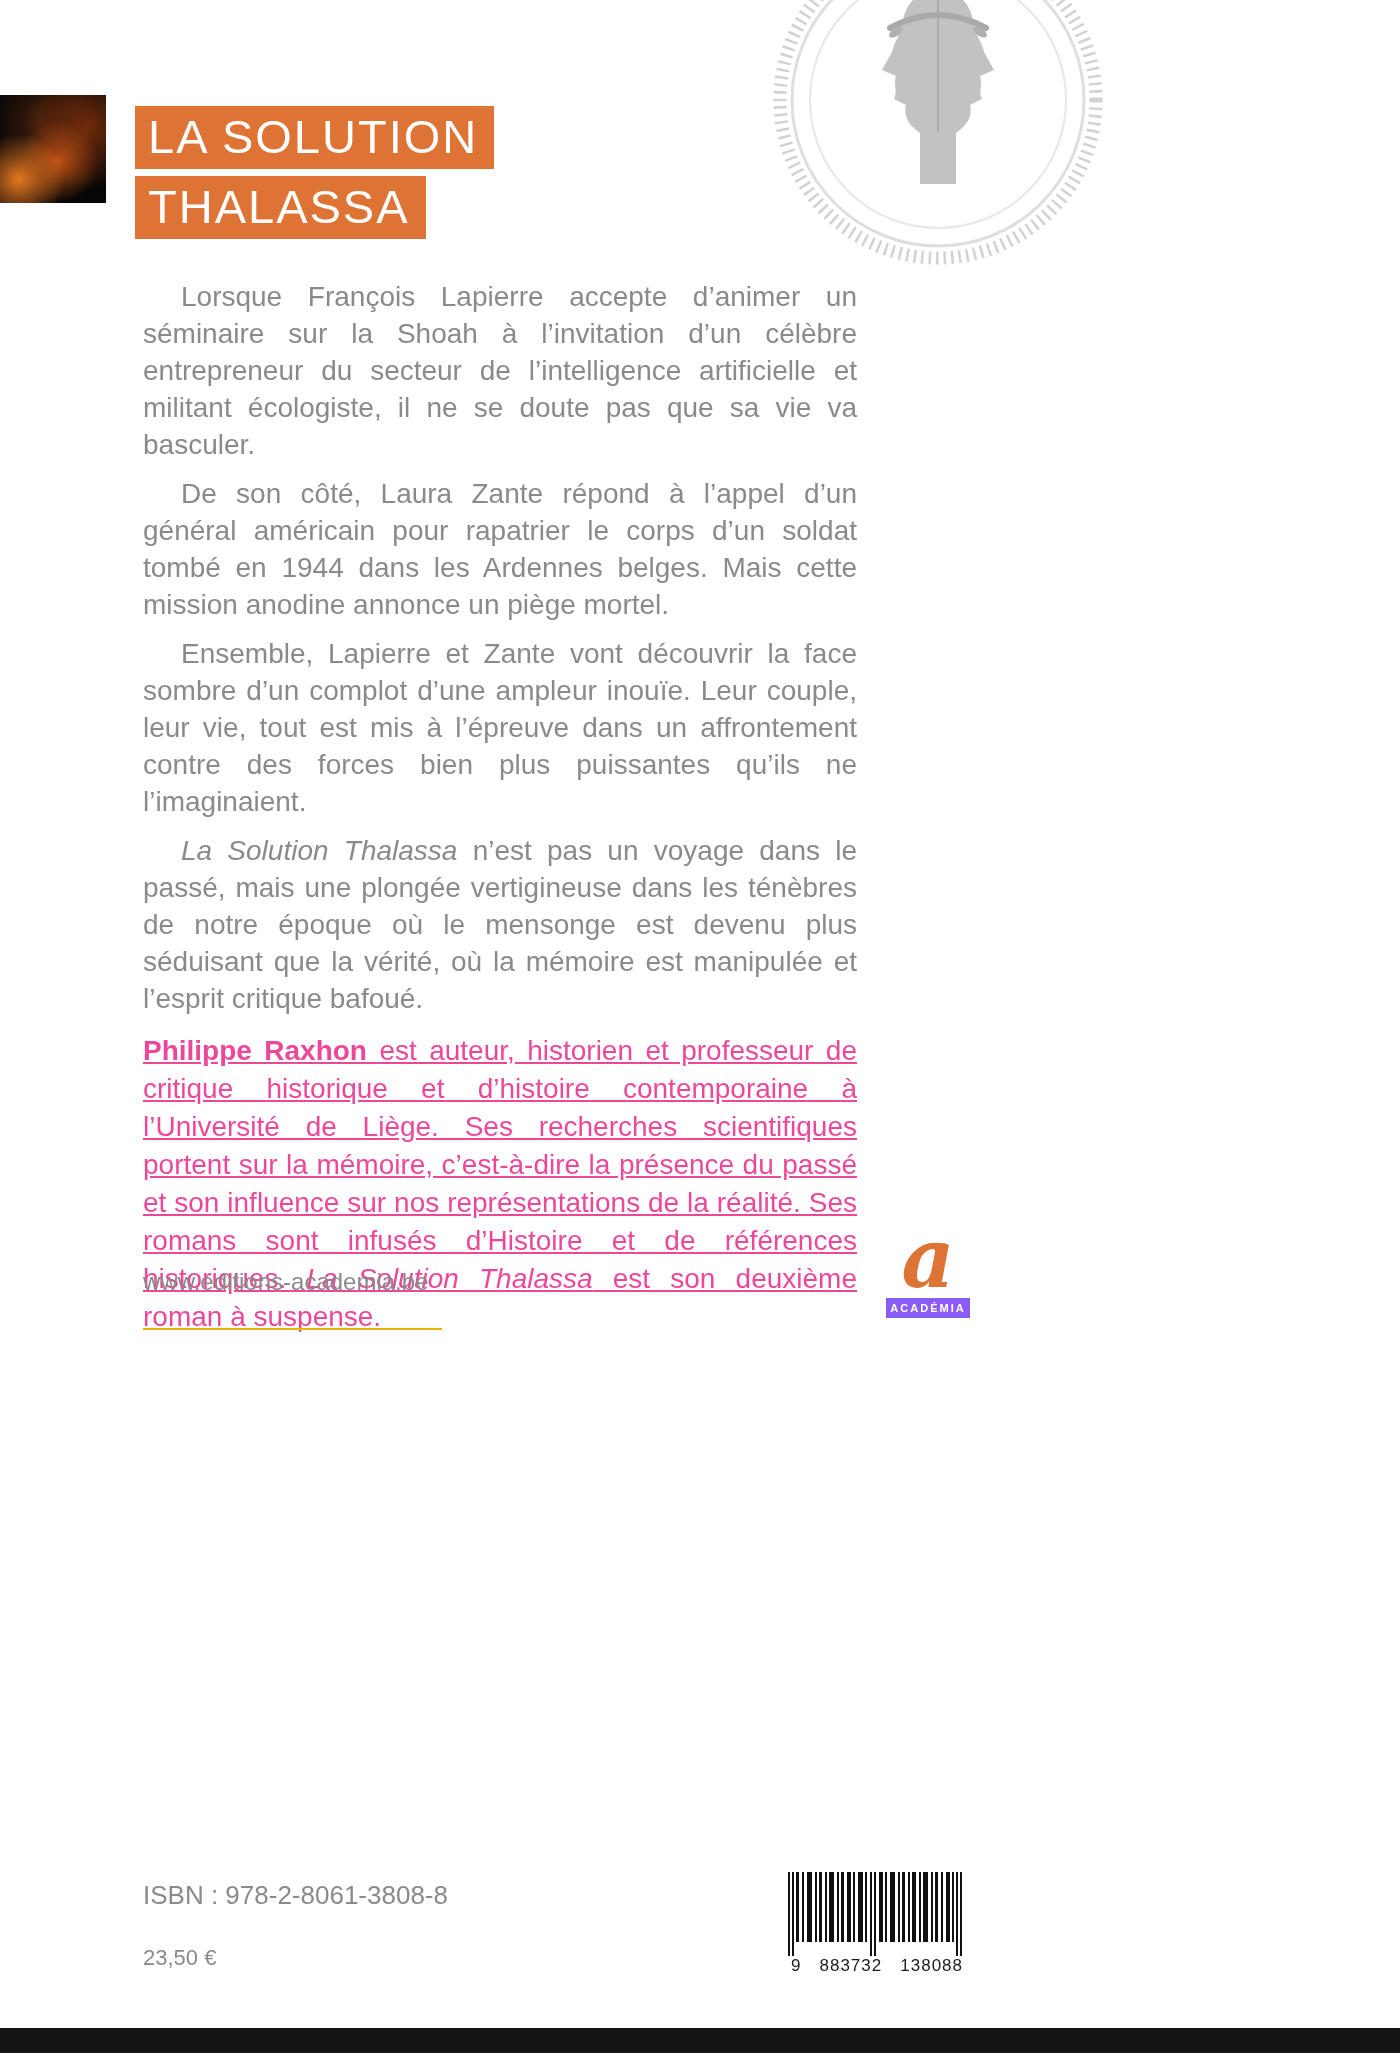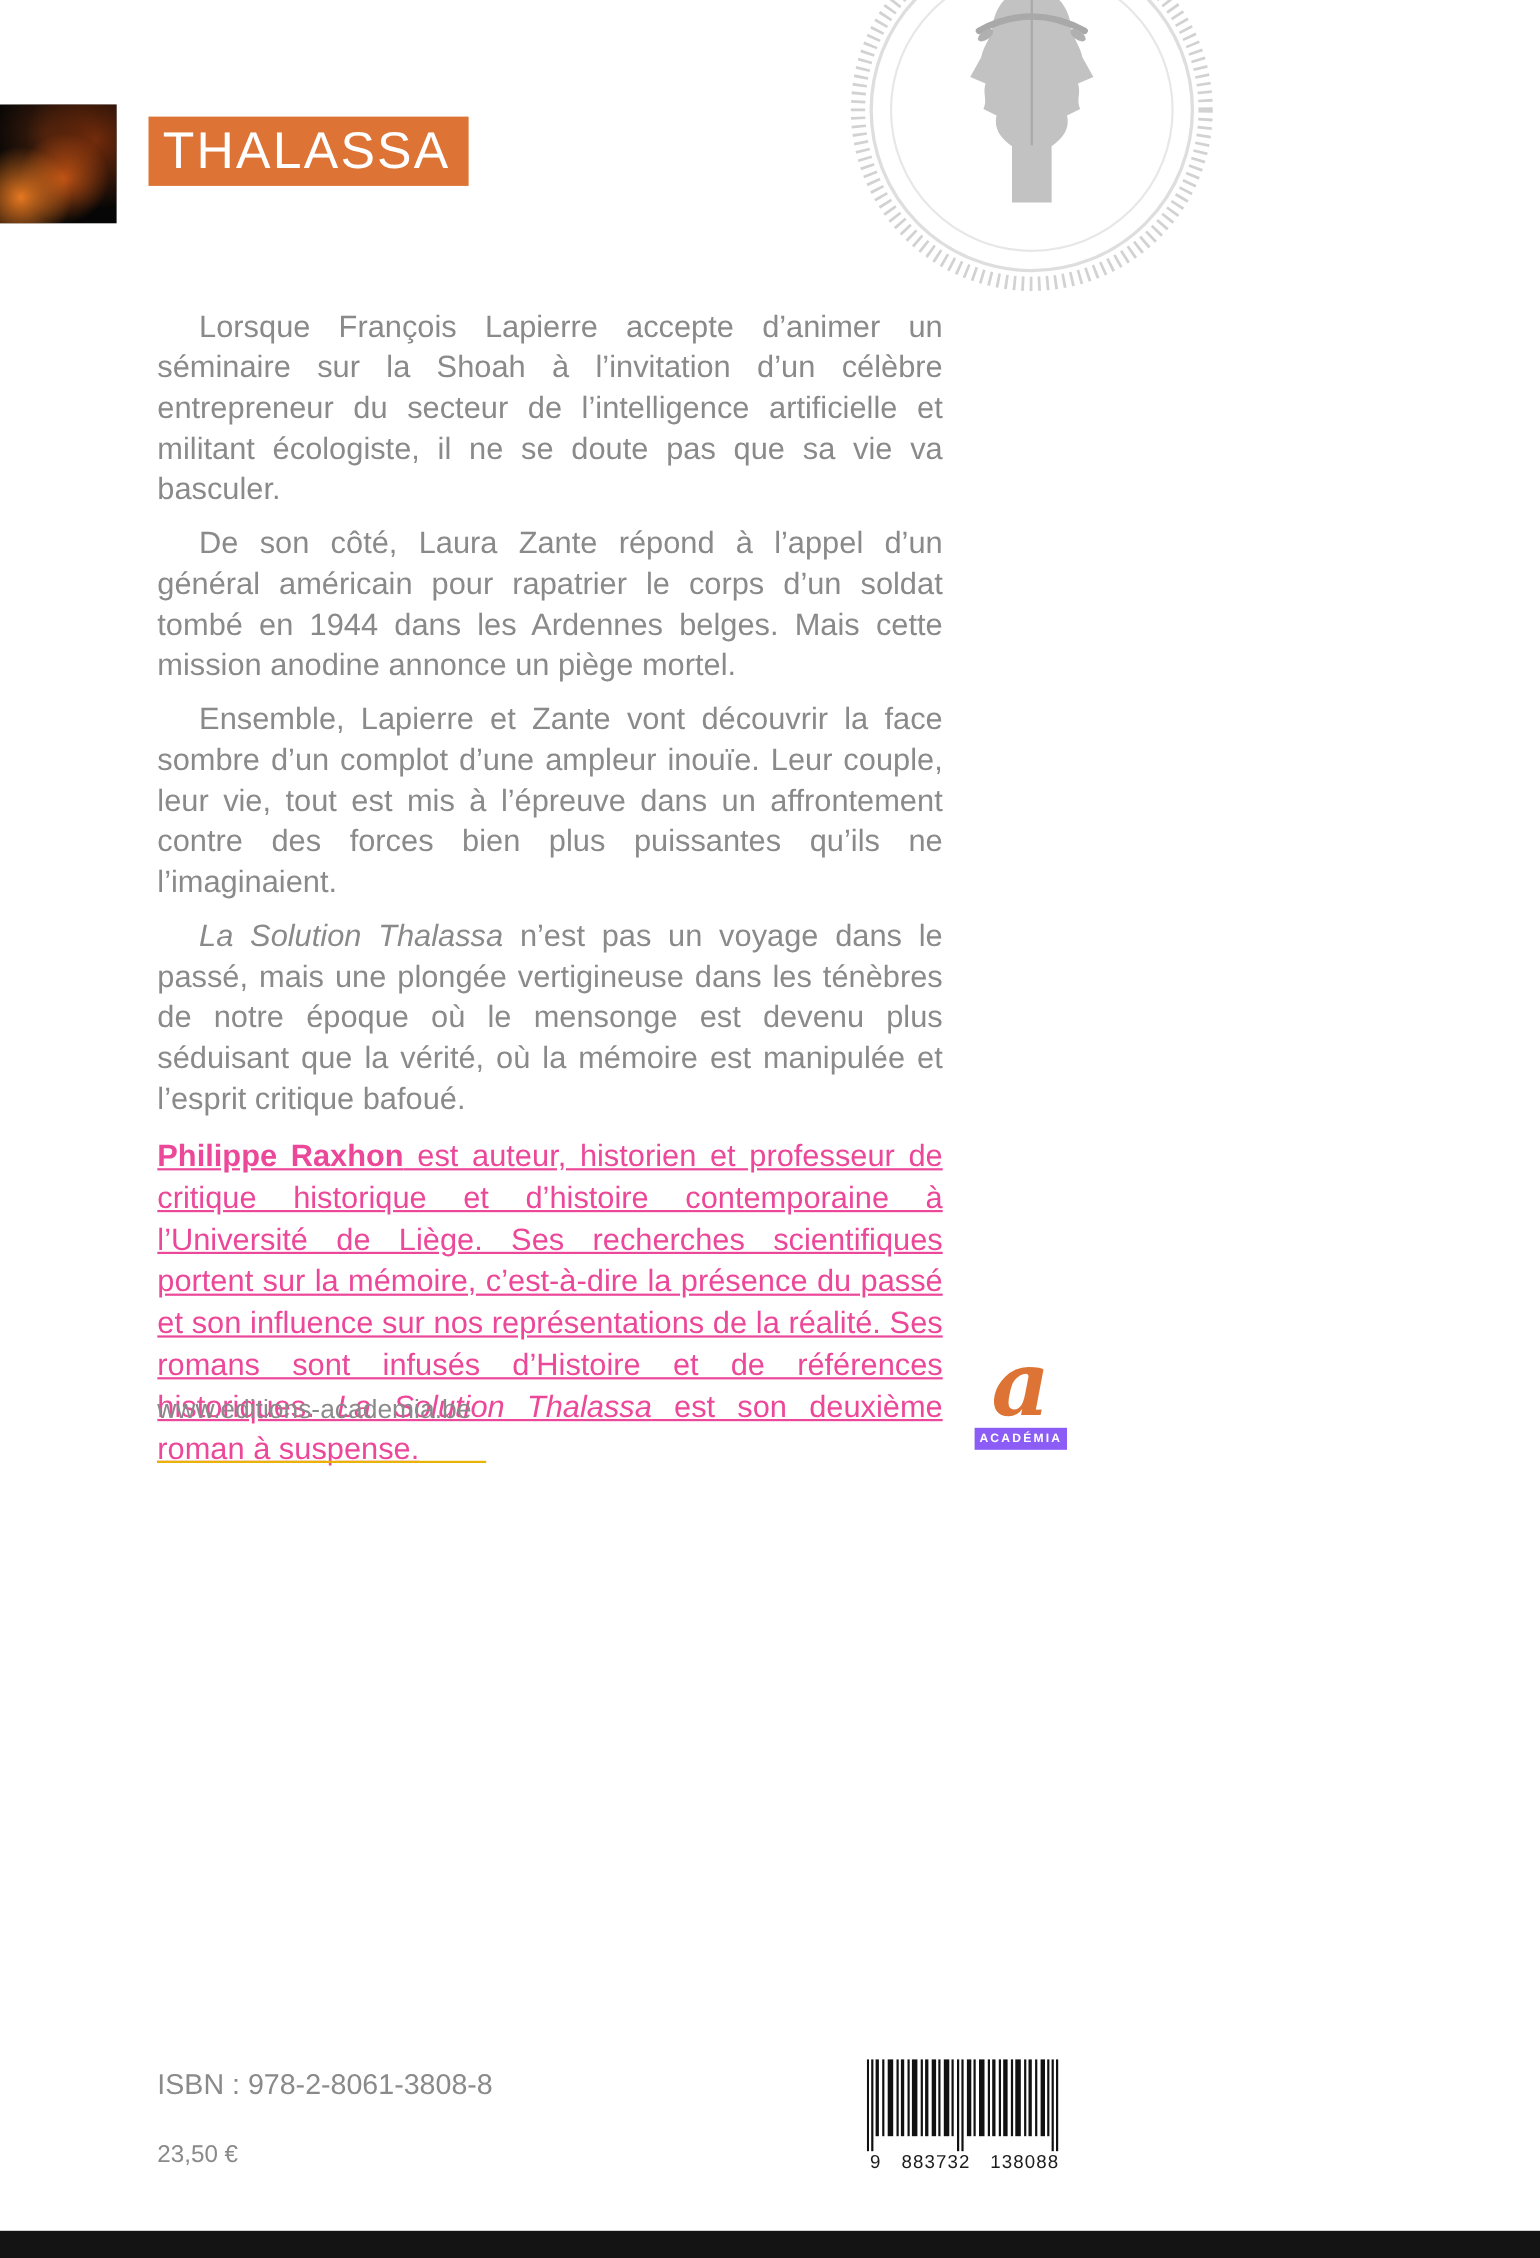--- a/index.html
+++ b/index.html
@@ -64,20 +64,21 @@
   .bottom-bar{position:absolute;left:0;right:0;bottom:0;height:25px;background:#141414;}
 </style>
 </head>
 <body>
 
 <div class="page">
 
   <div class="flame-thumb"></div>
 
   <div class="title-block">
+    <span class="title-line">LA SOLUTION</span>
     <span class="title-line">THALASSA</span>
   </div>
 
   <svg class="janus" viewBox="0 0 336 336" aria-hidden="true">
     <circle cx="168" cy="168" r="158" fill="none" stroke="#d2d2d2" stroke-width="13" stroke-dasharray="2.5 5"></circle>
     <circle cx="168" cy="168" r="146" fill="none" stroke="#dedede" stroke-width="3"></circle>
     <circle cx="168" cy="168" r="128" fill="none" stroke="#e7e7e7" stroke-width="2"></circle>
     <path d="M168 58 C146 58 134 74 132 94 C130 104 124 110 122 120 L112 138 L126 144 C123 154 128 158 124 167 L136 173 C133 185 140 194 150 201 L150 252 L186 252 L186 201 C196 194 203 185 200 173 L212 167 C208 158 213 154 210 144 L224 138 L214 120 C212 110 206 104 204 94 C202 74 190 58 168 58 Z" fill="#c2c2c2"></path>
     <line x1="168" y1="62" x2="168" y2="200" stroke="#a9a9a9" stroke-width="2"></line>
     <path d="M120 96 Q168 70 216 96" fill="none" stroke="#a9a9a9" stroke-width="6" stroke-linecap="round"></path>

